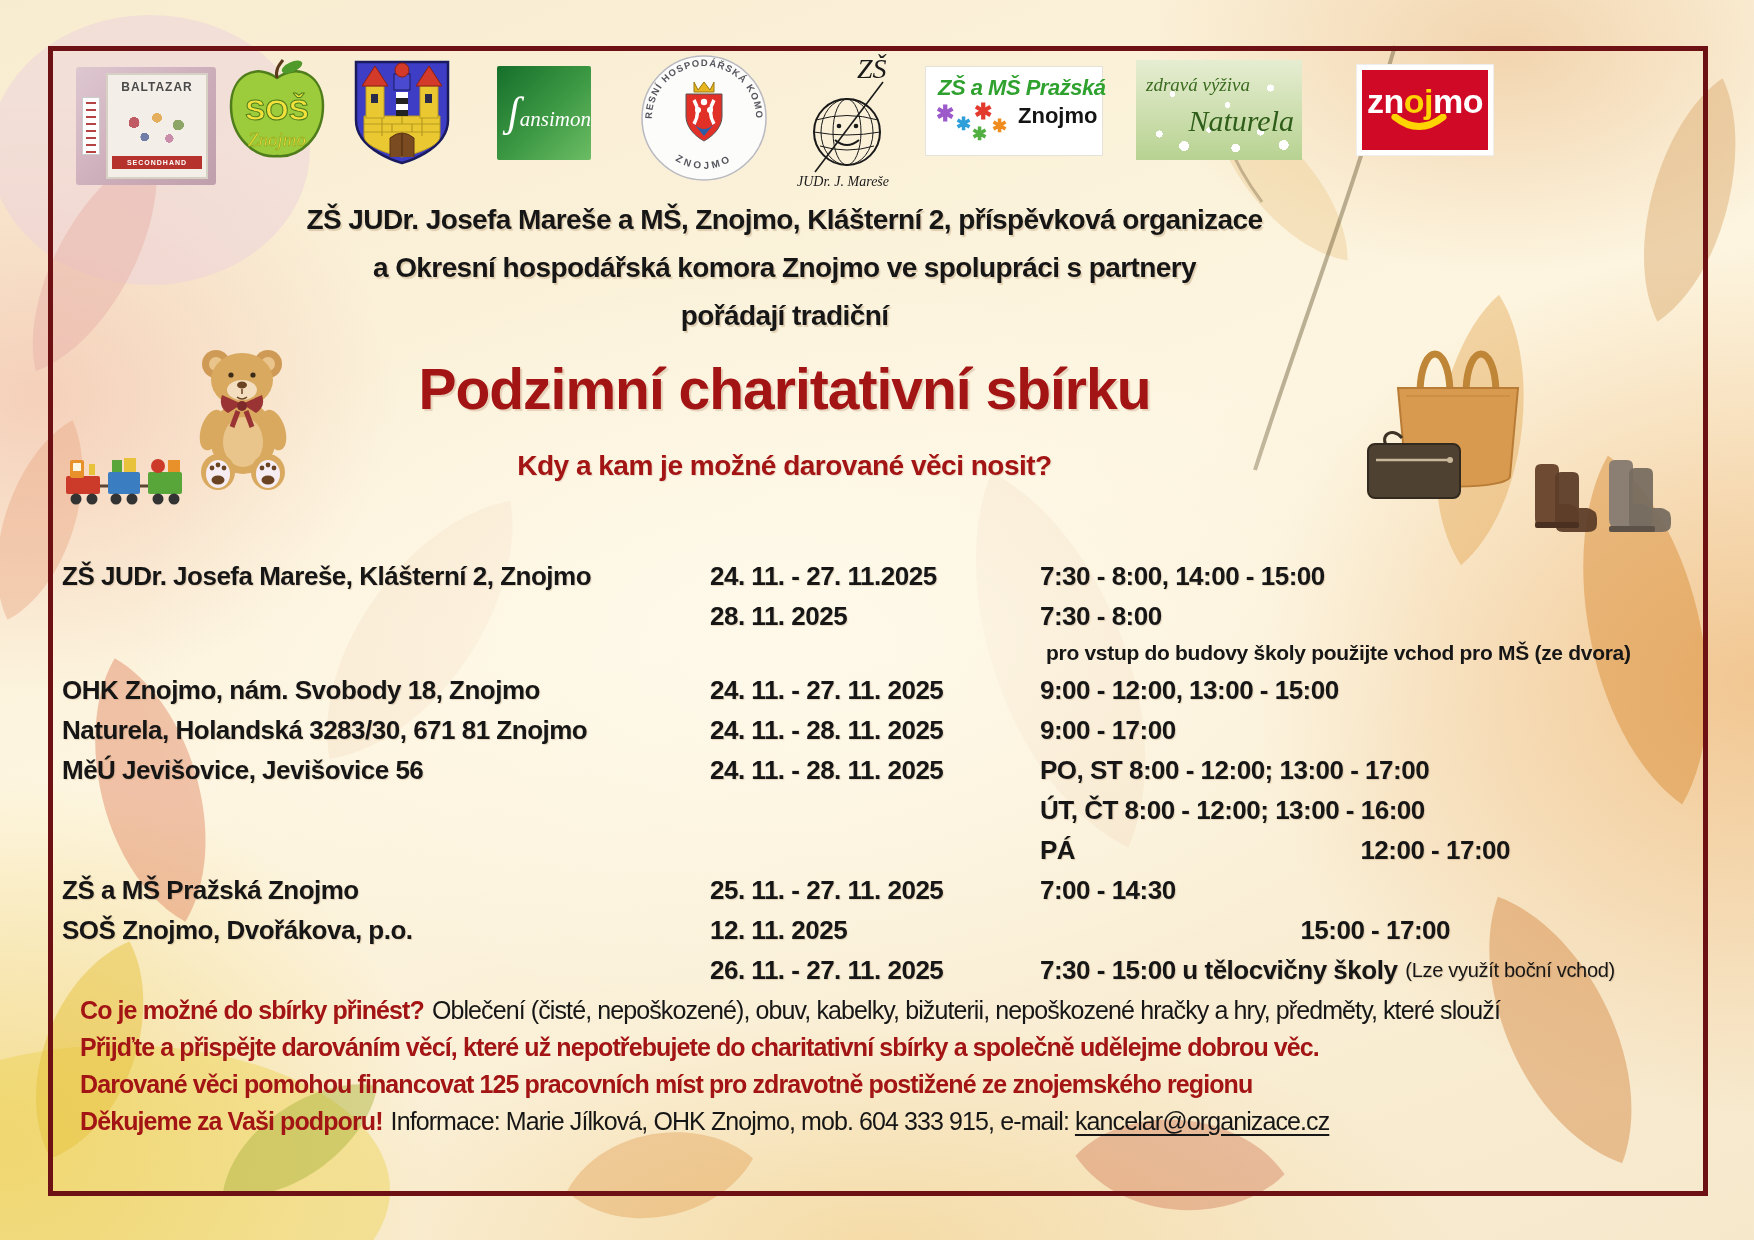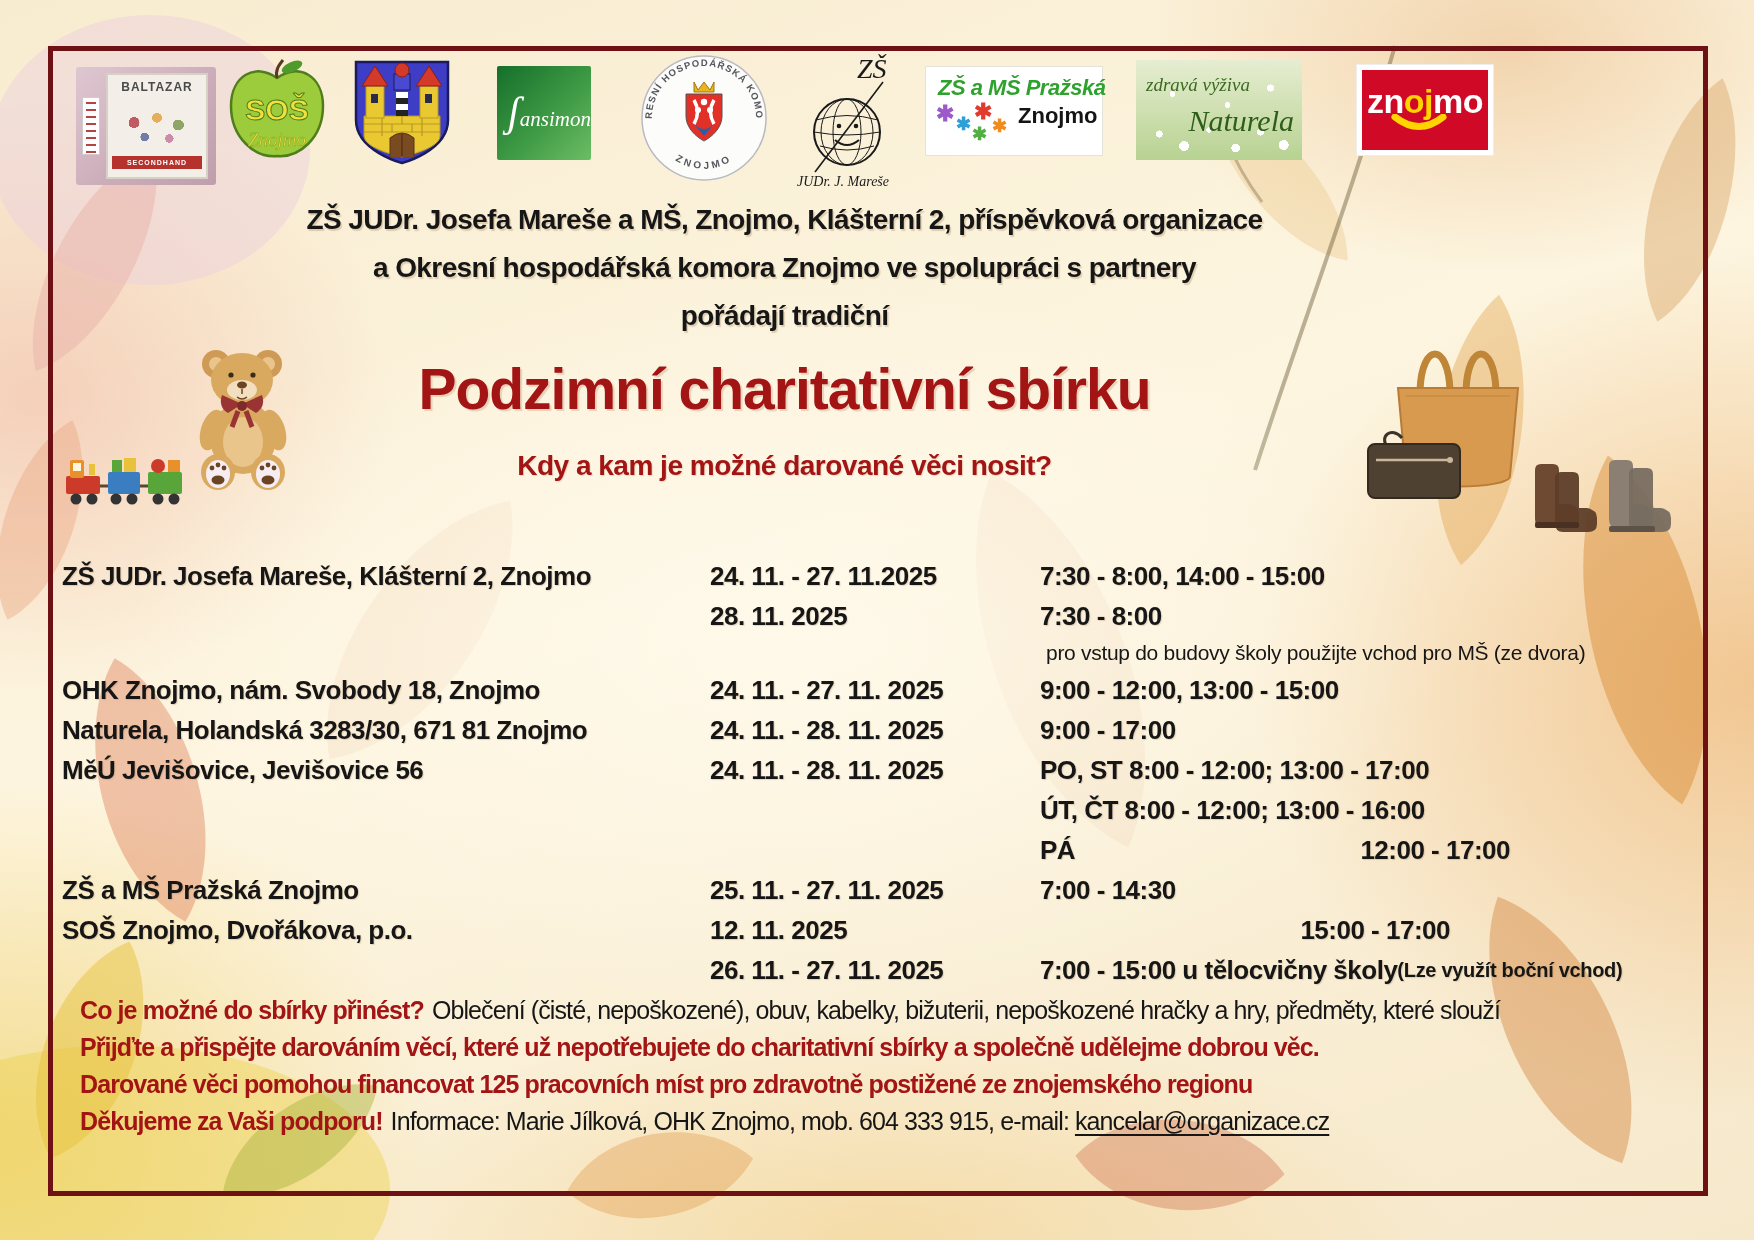--- a/index.html
+++ b/index.html
@@ -89,22 +89,22 @@
 
   
   .table{position:absolute;left:62px;top:556px;width:1448px;z-index:2;font-weight:700;font-size:26px;
     letter-spacing:-0.5px;color:var(--ink);text-shadow:1px 1px 1px rgba(150,110,70,.25);}
   .row{display:flex;align-items:center;height:40px;white-space:nowrap;}
   .row.note-row{height:34px;}
   .c1{width:648px;flex:none;}
   .c2{width:330px;flex:none;}
   .c3{flex:1;display:flex;align-items:center;}
   .c3.split{justify-content:space-between;}
-  .note{font-weight:400;font-size:21px;letter-spacing:-0.3px;padding-left:6px;text-shadow:none;}
-  .small-note{font-weight:700;font-size:20px;margin-left:0;letter-spacing:-0.3px;}
+  .note{font-weight:700;font-size:21px;letter-spacing:-0.3px;padding-left:6px;text-shadow:none;}
+  .small-note{font-weight:400;font-size:20px;margin-left:8px;letter-spacing:-0.3px;}
   .t-offset{margin-left:auto;margin-right:60px;}
 
   
   .footer{position:absolute;left:80px;top:992px;width:1645px;z-index:2;font-size:25px;letter-spacing:-0.9px;line-height:37px;color:var(--ink);}
   .footer p{margin:0;}
   .red{color:var(--red);font-weight:700;}
   .after{margin-left:8px;}
   .gap{margin-top:5px;}
   .email{color:var(--ink);text-decoration:underline;text-underline-offset:4px;text-decoration-thickness:2px;margin-left:6px;cursor:pointer;}
 </style>
@@ -380,21 +380,21 @@
       <span class="c1">SOŠ Znojmo, Dvořákova, p.o.</span>
       <span class="c2">12. 11. 2025</span>
       <span class="c3">
           <span class="t-offset">15:00 - 17:00</span>
         </span>
     </div>
     <div class="row">
       <span class="c1"></span>
       <span class="c2">26. 11. - 27. 11. 2025</span>
       <span class="c3">
-        <span>7:00 - 15:00 u tělocvičny školy</span>
+        <span>7:30 - 15:00 u tělocvičny školy</span>
         <span class="small-note">(Lze využít boční vchod)</span>
       </span>
     </div>
   </div>
 
   <div class="footer">
     <p>
       <span class="red">Co je možné do sbírky přinést?</span><span class="after">Oblečení (čisté, nepoškozené), obuv, kabelky, bižuterii, nepoškozené hračky a hry, předměty, které slouží</span>
     </p>
     <p class="red">Přijďte a přispějte darováním věcí, které už nepotřebujete do charitativní sbírky a společně udělejme dobrou věc.</p>

